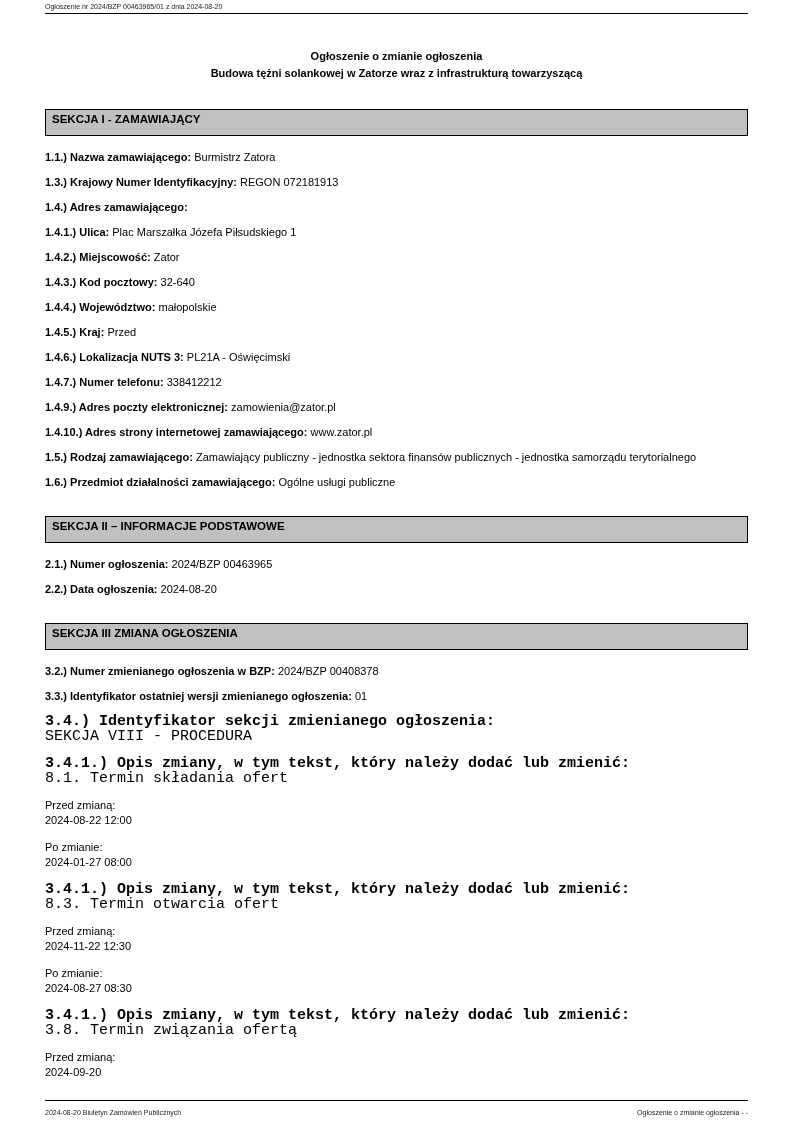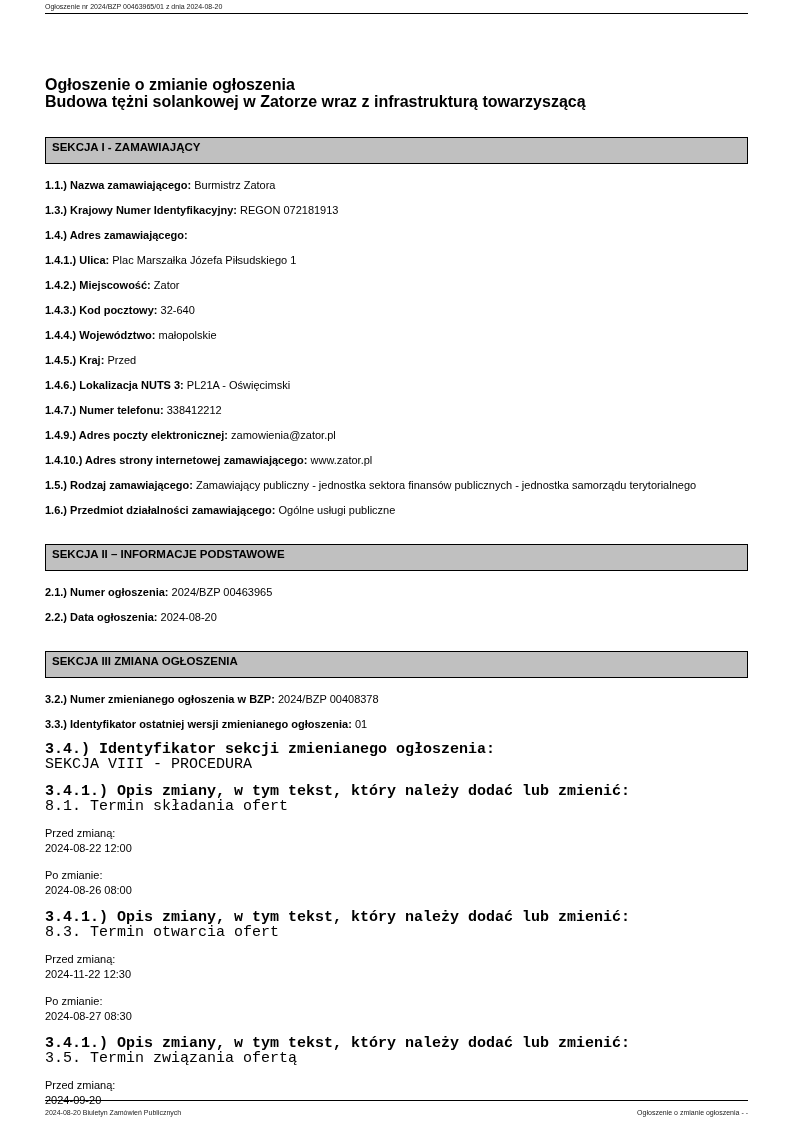--- a/index.html
+++ b/index.html
@@ -22,24 +22,24 @@
   }
   .top-rule {
     position: absolute;
     top: 13px;
     left: 45px;
     width: 703px;
     border-top: 1.5px solid #000;
   }
   .content { padding: 0 45px; }
   .title {
-    padding-top: 76px;
-    text-align: left;
+    padding-top: 48px;
+    text-align: center;
     font-weight: bold;
-    font-size: 16px;
+    font-size: 11px;
     line-height: 17px;
   }
   .section-bar {
     margin-top: 27px;
     margin-bottom: 14px;
     background: var(--section-bar-bg, #c0c0c0);
     border: 1.5px solid #000;
     font-weight: bold;
     font-size: 11.5px;
     padding: 3px 6px 10px 6px;
@@ -133,39 +133,39 @@
     <div class="change-head">
       <div class="lbl">3.4.1.) Opis zmiany, w tym tekst, który należy dodać lub zmienić:</div>
       <div class="line2">8.1. Termin składania ofert</div>
     </div>
     <div class="pair">
       <div class="plbl">Przed zmianą:</div>
       <div>2024-08-22 12:00</div>
     </div>
     <div class="pair">
       <div class="plbl">Po zmianie:</div>
-      <div>2024-08-26 08:00</div>
+      <div>2024-01-27 08:00</div>
     </div>
 
     <div class="change-head">
       <div class="lbl">3.4.1.) Opis zmiany, w tym tekst, który należy dodać lub zmienić:</div>
       <div class="line2">8.3. Termin otwarcia ofert</div>
     </div>
     <div class="pair">
       <div class="plbl">Przed zmianą:</div>
       <div>2024-11-22 12:30</div>
     </div>
     <div class="pair">
       <div class="plbl">Po zmianie:</div>
       <div>2024-08-27 08:30</div>
     </div>
 
     <div class="change-head">
       <div class="lbl">3.4.1.) Opis zmiany, w tym tekst, który należy dodać lub zmienić:</div>
-      <div class="line2">3.5. Termin związania ofertą</div>
+      <div class="line2">3.8. Termin związania ofertą</div>
     </div>
     <div class="pair">
       <div class="plbl">Przed zmianą:</div>
       <div>2024-09-20</div>
     </div>
 
   </div>
 
   <div class="footer-rule"></div>
   <div class="footer">

